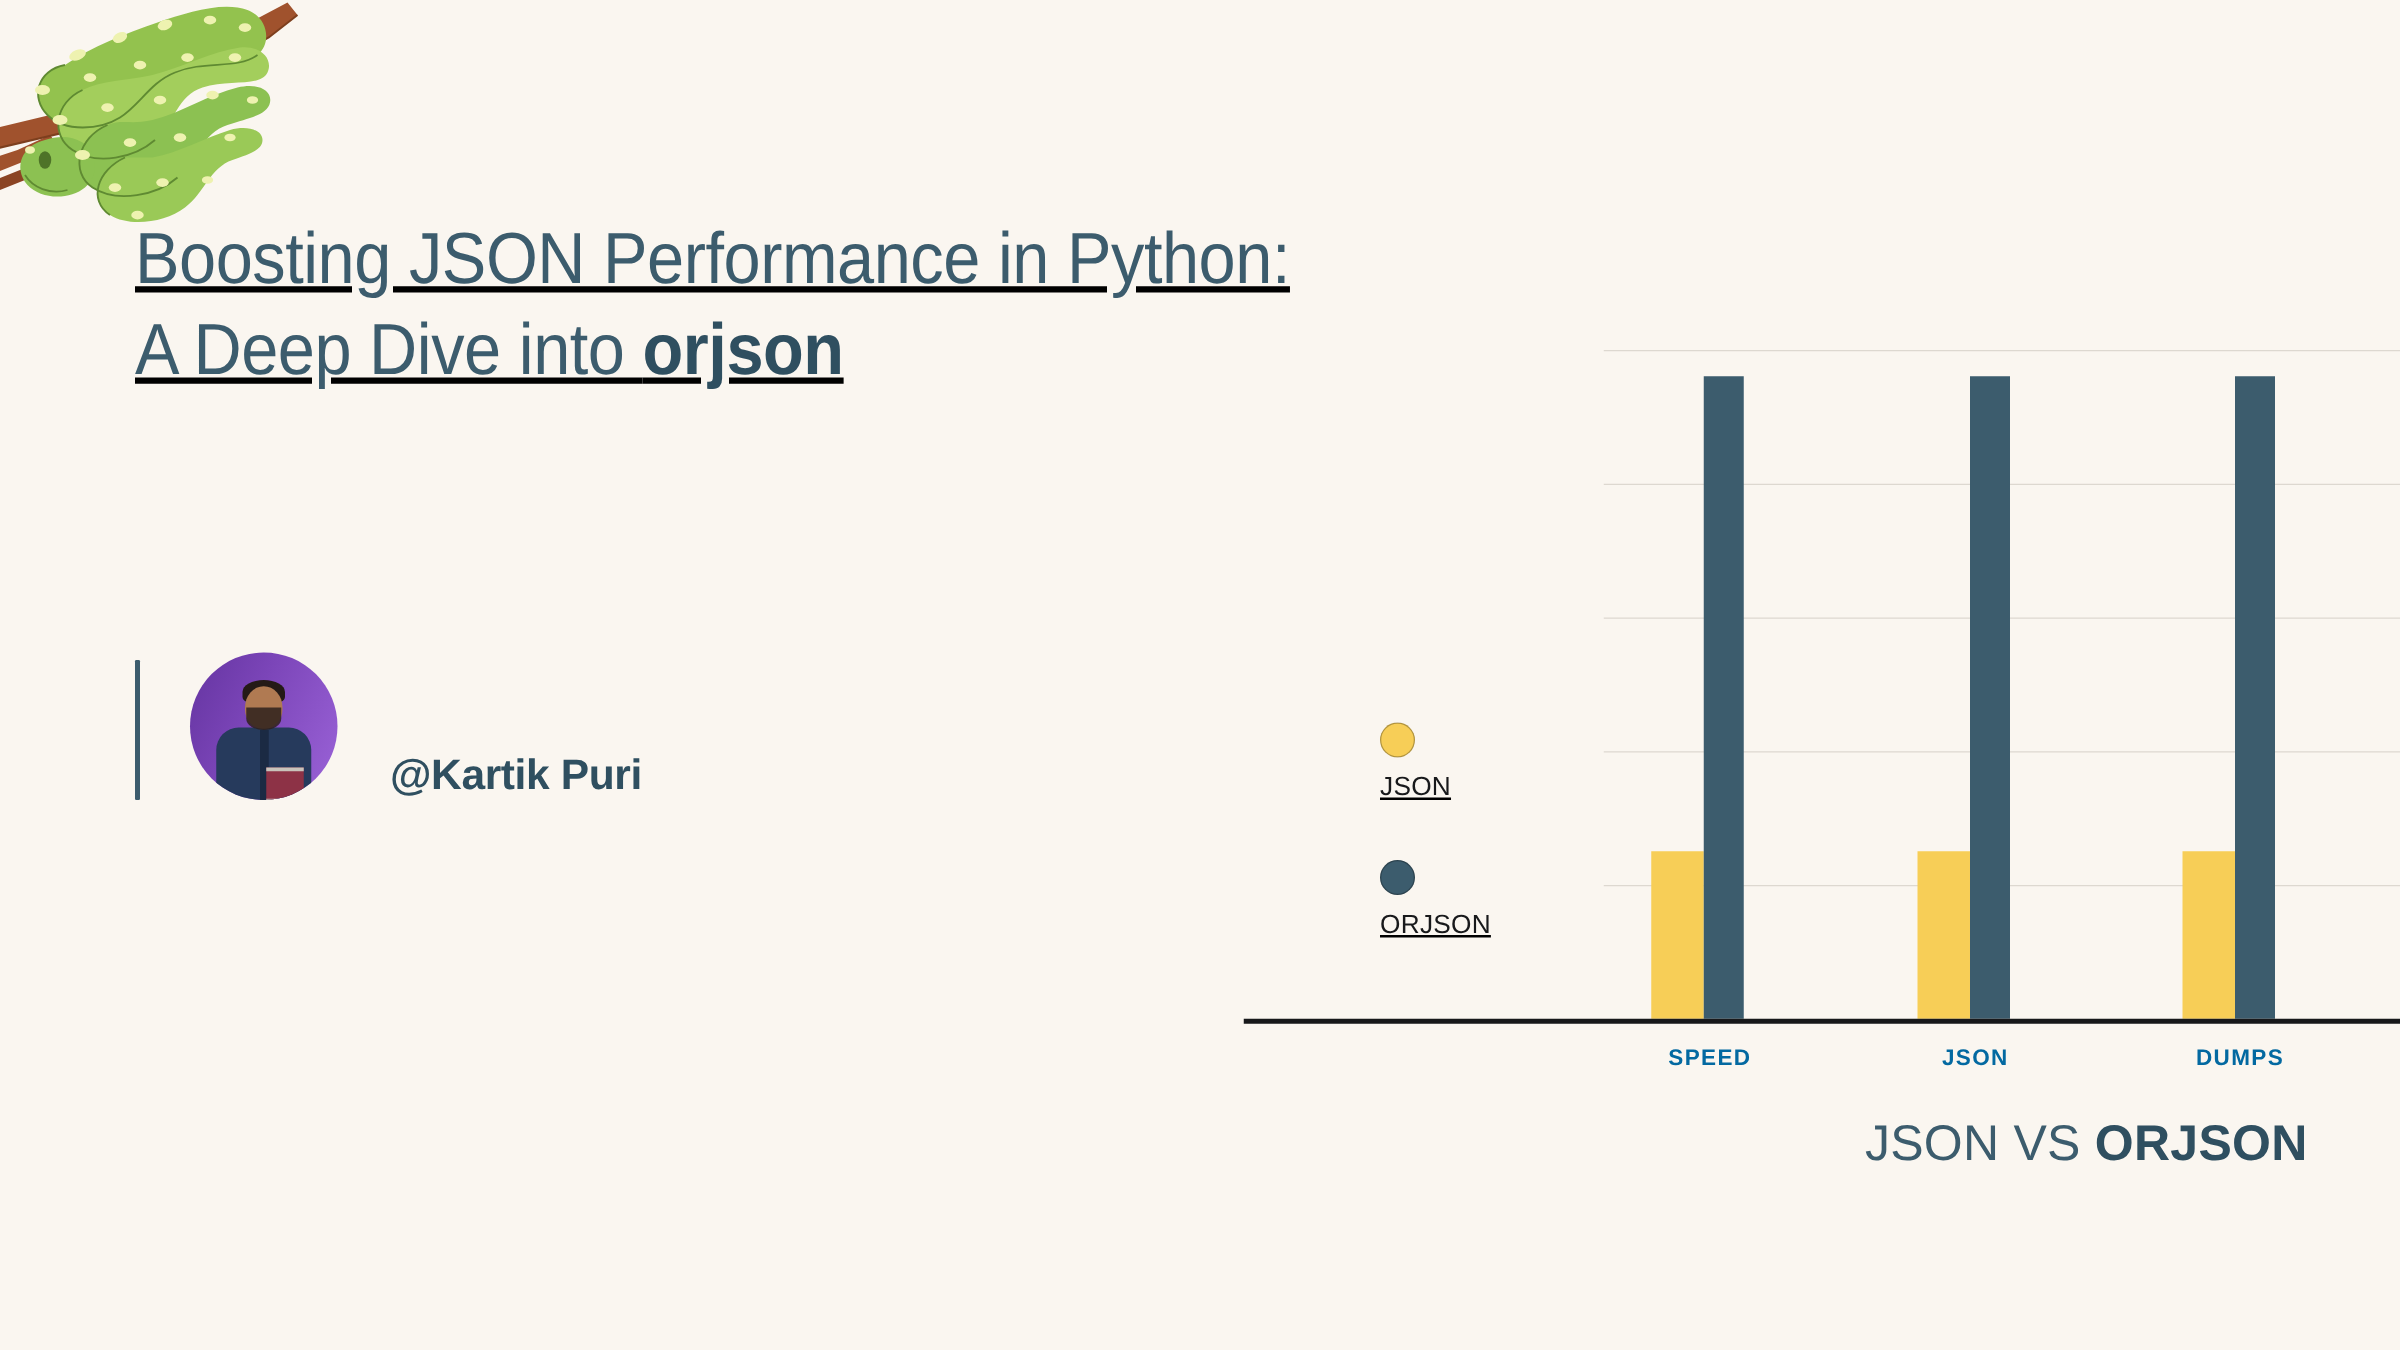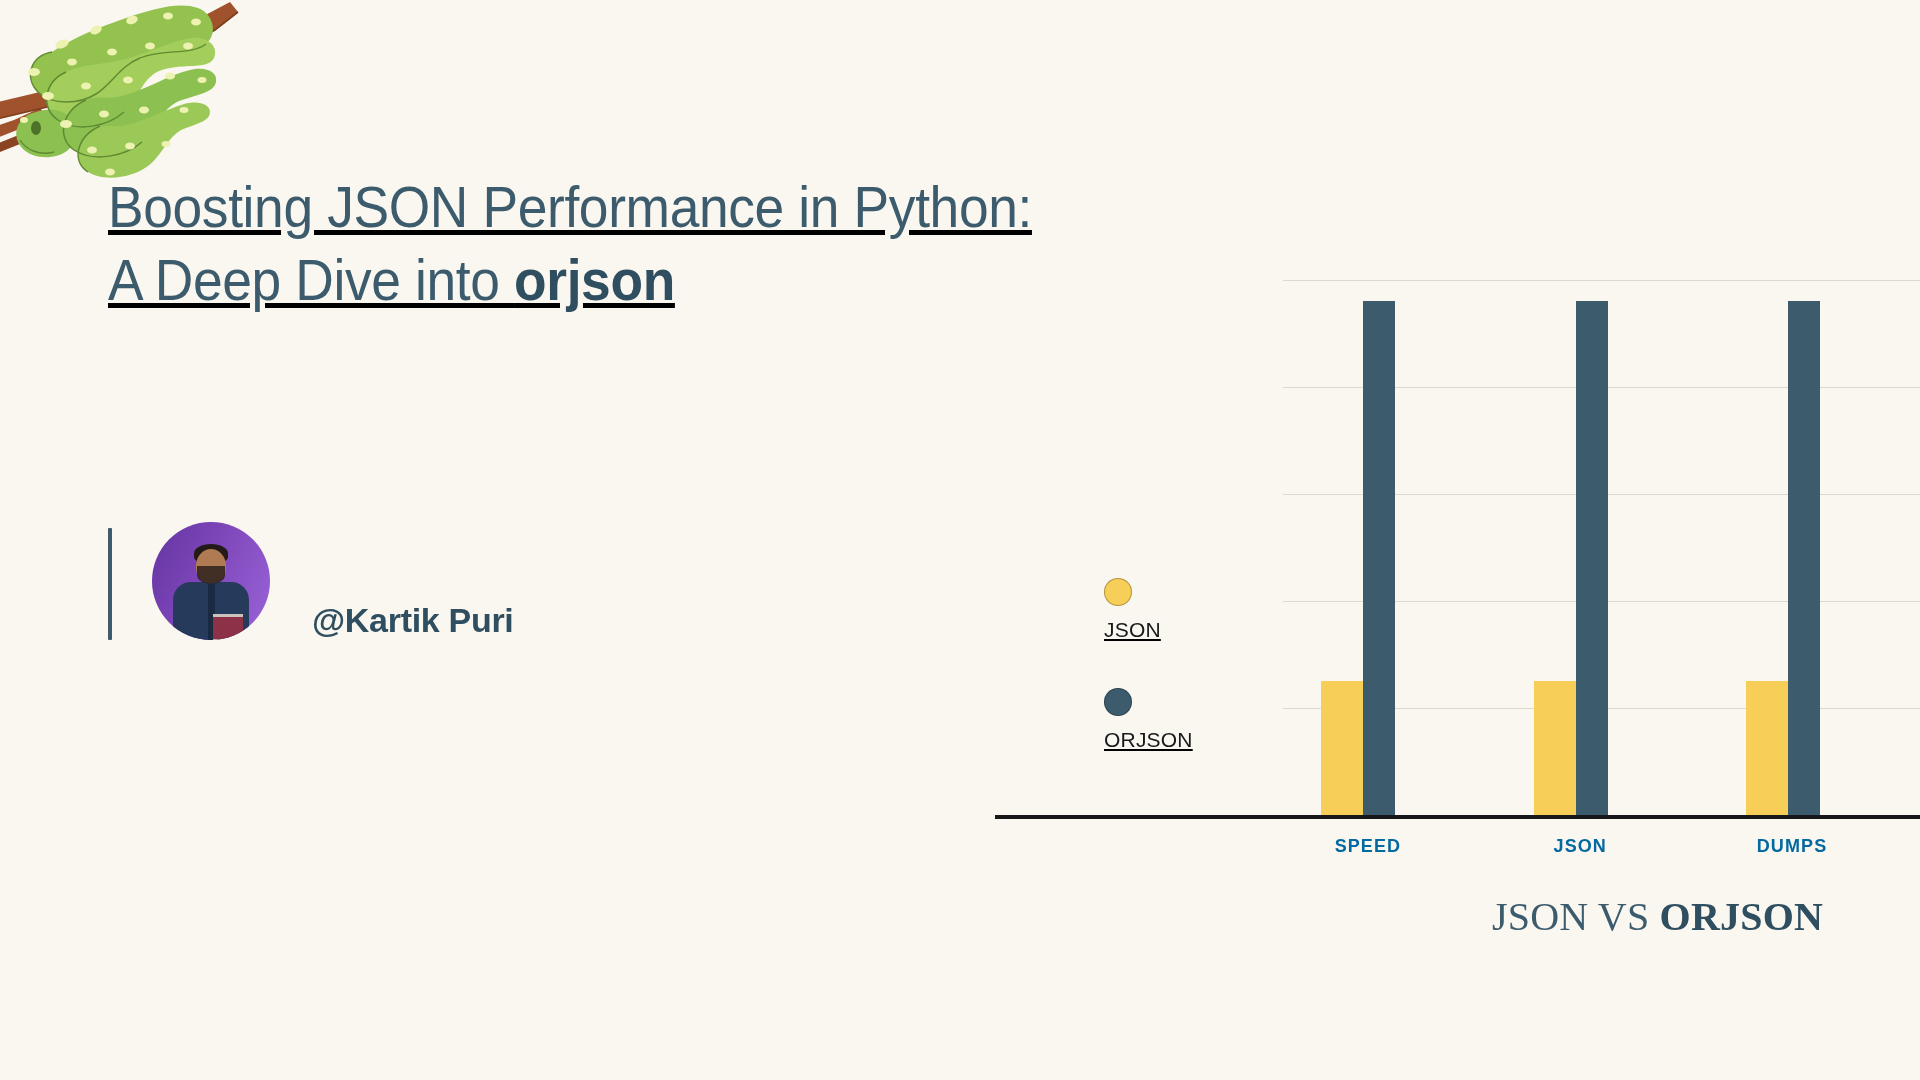--- a/index.html
+++ b/index.html
@@ -239,21 +239,20 @@
   
   #chart-caption {
     position: absolute;
     left: 1492px;
     top: 893px;
     color: #3c5c6d;
     font-size: 40px;
     font-weight: 300;
     letter-spacing: 0.2px;
     white-space: nowrap;
-    font-family: Liberation Serif, serif;
   }
   #chart-caption .cap-strong {
     font-weight: 700;
     color: #2f4f60;
   }
 </style>
 </head>
 <body>
 
 <div id="snake-art">

